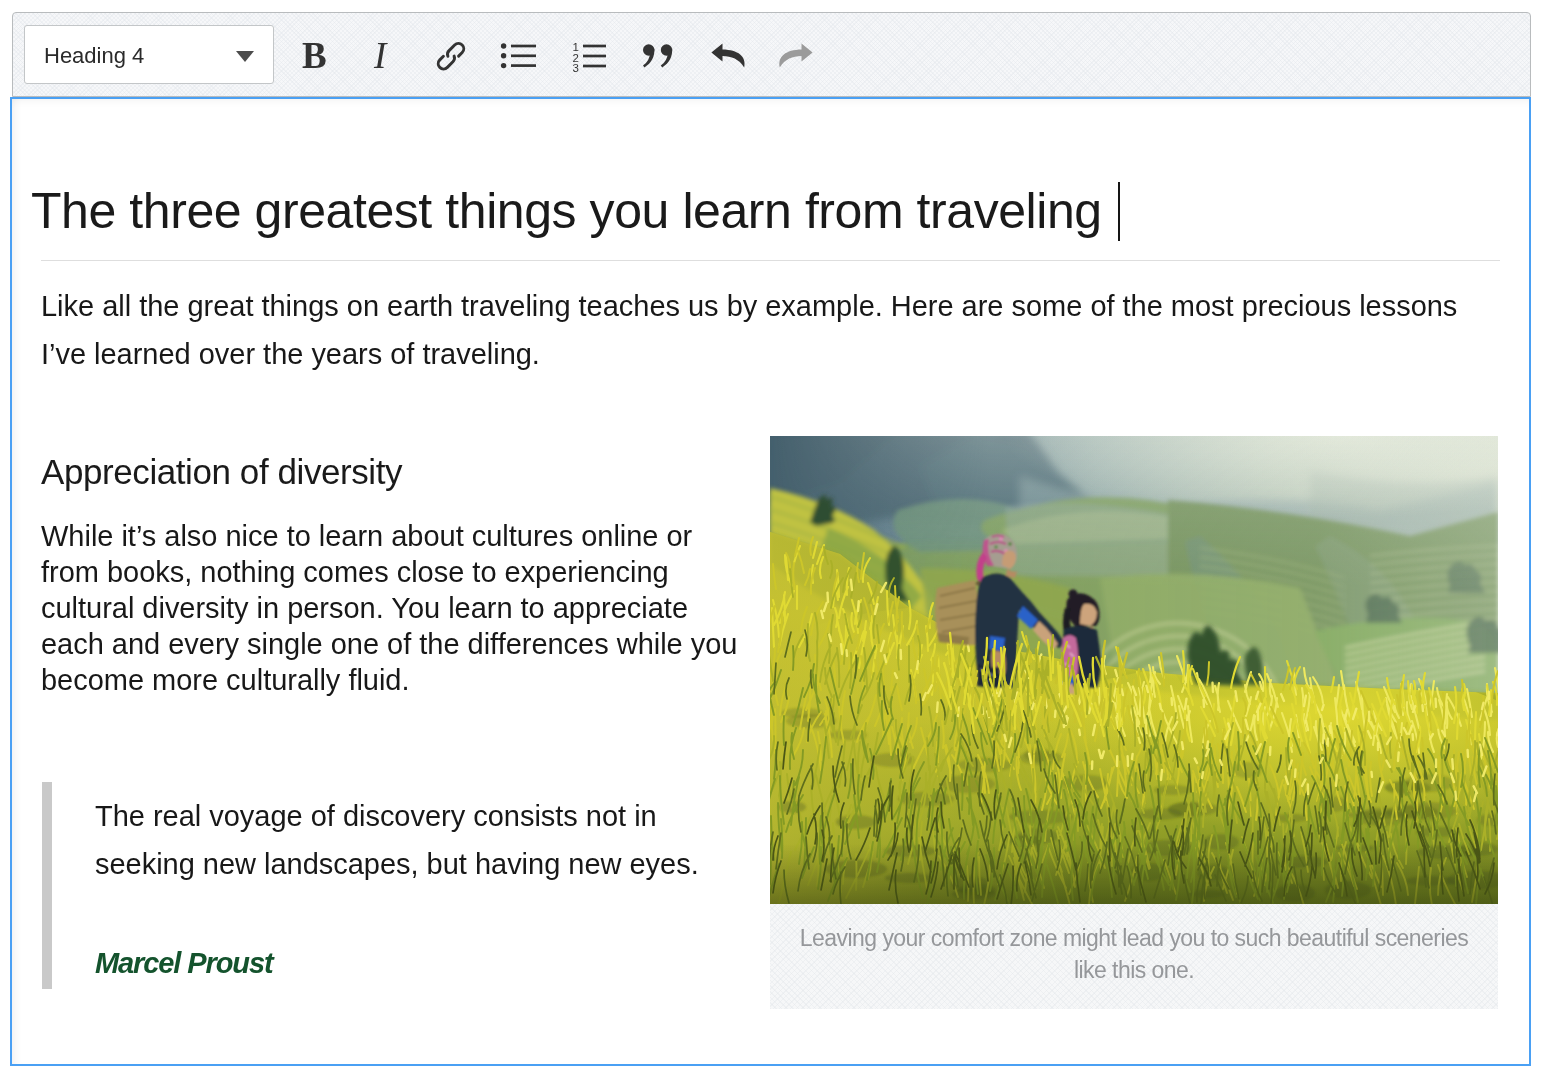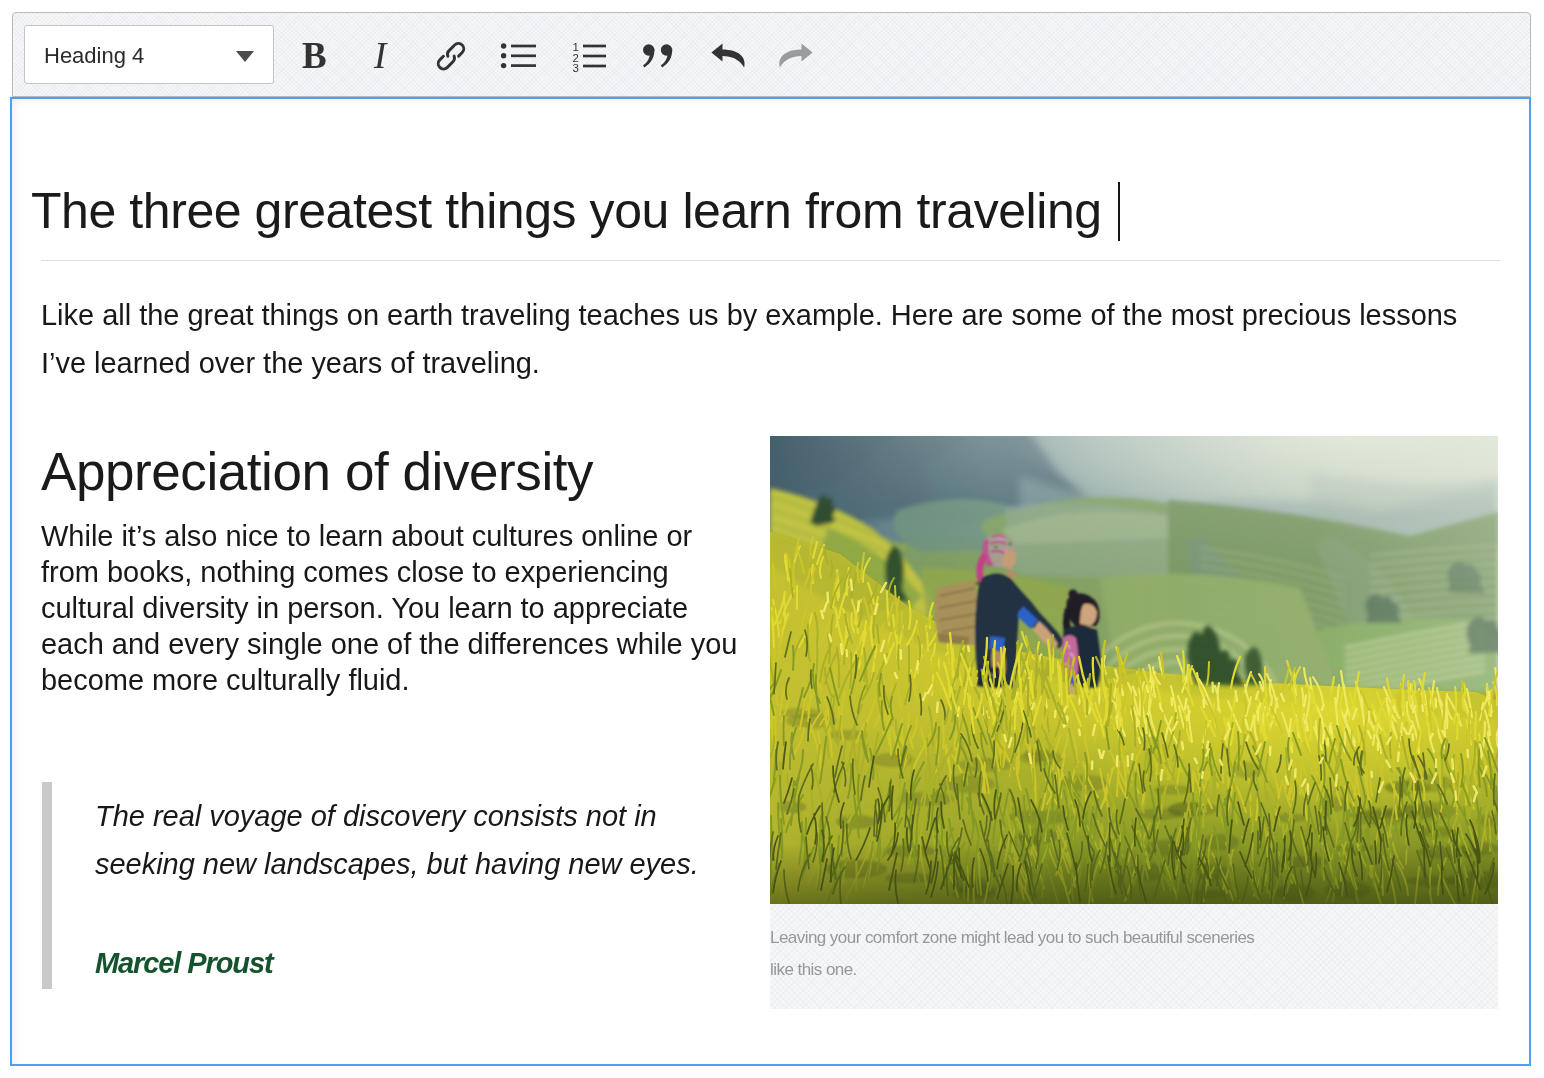--- a/index.html
+++ b/index.html
@@ -8,29 +8,29 @@
 #toolbar{left:12px;top:12px;width:1519px;height:85px;border:1px solid #b8bbbd;border-radius:4px 4px 0 0;background-color:#f6f7f9;background-image:repeating-linear-gradient(45deg,rgba(226,230,235,.42) 0 1px,transparent 1px 3px),repeating-linear-gradient(-45deg,rgba(226,230,235,.42) 0 1px,transparent 1px 3px);}
 #content{left:10px;top:97px;width:1521px;height:969px;border:2px solid #4aa0f4;background:#fff;box-shadow:inset 10px 0 10px -8px rgba(0,0,0,0.07),inset 0 9px 9px -7px rgba(0,0,0,0.05)}
 #dd{left:24px;top:25px;width:250px;height:59px;background:#fff;border:1px solid #c3c6c8;border-radius:3px}
 #ddt{left:44px;top:44.9px;font-size:22px;line-height:22px;color:#2a2a2a;white-space:nowrap}
 #caret{left:236px;top:51px;width:0;height:0;border-left:9px solid transparent;border-right:9px solid transparent;border-top:11px solid #4c4c4c}
 .ticon{font-family:"Liberation Serif",serif;color:#333;white-space:nowrap}
 #h1{left:31px;top:185.7px;font-size:50px;line-height:50px;letter-spacing:-0.43px;color:#1a1a1a;white-space:nowrap}
 #cursor{left:1118px;top:182px;width:2px;height:59px;background:#151515}
 #hr{left:41px;top:260px;width:1459px;height:1px;background:#dedede}
 .body{font-size:29px;color:#181818;letter-spacing:-0.02px}
-#p1{left:41px;top:291px;line-height:48px;white-space:nowrap}
-#h2{left:41px;top:451.3px;font-size:53px;line-height:41px;letter-spacing:-0.42px;color:#1a1a1a;white-space:nowrap}
+#p1{left:41px;top:282px;line-height:48px;white-space:nowrap}
+#h2{left:41px;top:451.3px;font-size:35px;line-height:41px;letter-spacing:-0.42px;color:#1a1a1a;white-space:nowrap}
 #p2{left:41px;top:517.9px;line-height:36px;white-space:nowrap}
 #bqbar{left:42px;top:782px;width:10px;height:207px;background:#c9c9c9}
-#bq{left:95px;top:791.9px;line-height:48px;font-style:italic;white-space:nowrap}
+#bq{left:95px;top:791.9px;line-height:48px;white-space:nowrap}
 #mp{left:95px;top:949.4px;font-size:29px;line-height:29px;font-weight:bold;font-style:italic;letter-spacing:-1.1px;color:#14532d;white-space:nowrap}
 #photo{left:770px;top:436px;width:728px;height:468px}
 #capbox{left:770px;top:904px;width:728px;height:105px;background-color:#f6f7f8;background-image:repeating-linear-gradient(45deg,rgba(225,229,233,.38) 0 1px,transparent 1px 4px),repeating-linear-gradient(-45deg,rgba(225,229,233,.38) 0 1px,transparent 1px 4px)}
-#cap{left:770px;top:922.4px;width:728px;text-align:left;font-size:17px;line-height:32px;letter-spacing:-0.55px;color:#95979a}
+#cap{left:770px;top:922.4px;width:728px;text-align:center;font-size:23px;line-height:32px;letter-spacing:-0.55px;color:#95979a}
 </style></head>
 <body>
 <div class="abs" id="toolbar"></div>
 <div class="abs" id="content"></div>
 <div class="abs" id="dd"></div>
 <div class="abs" id="ddt">Heading 4</div>
 <div class="abs" id="caret"></div>
 <div class="abs ticon" style="left:302px;top:37px;font-size:37px;line-height:37px;font-weight:bold">B</div>
 <div class="abs ticon" style="left:374px;top:37px;font-size:37px;line-height:37px;font-style:italic;letter-spacing:0">I</div>
 

